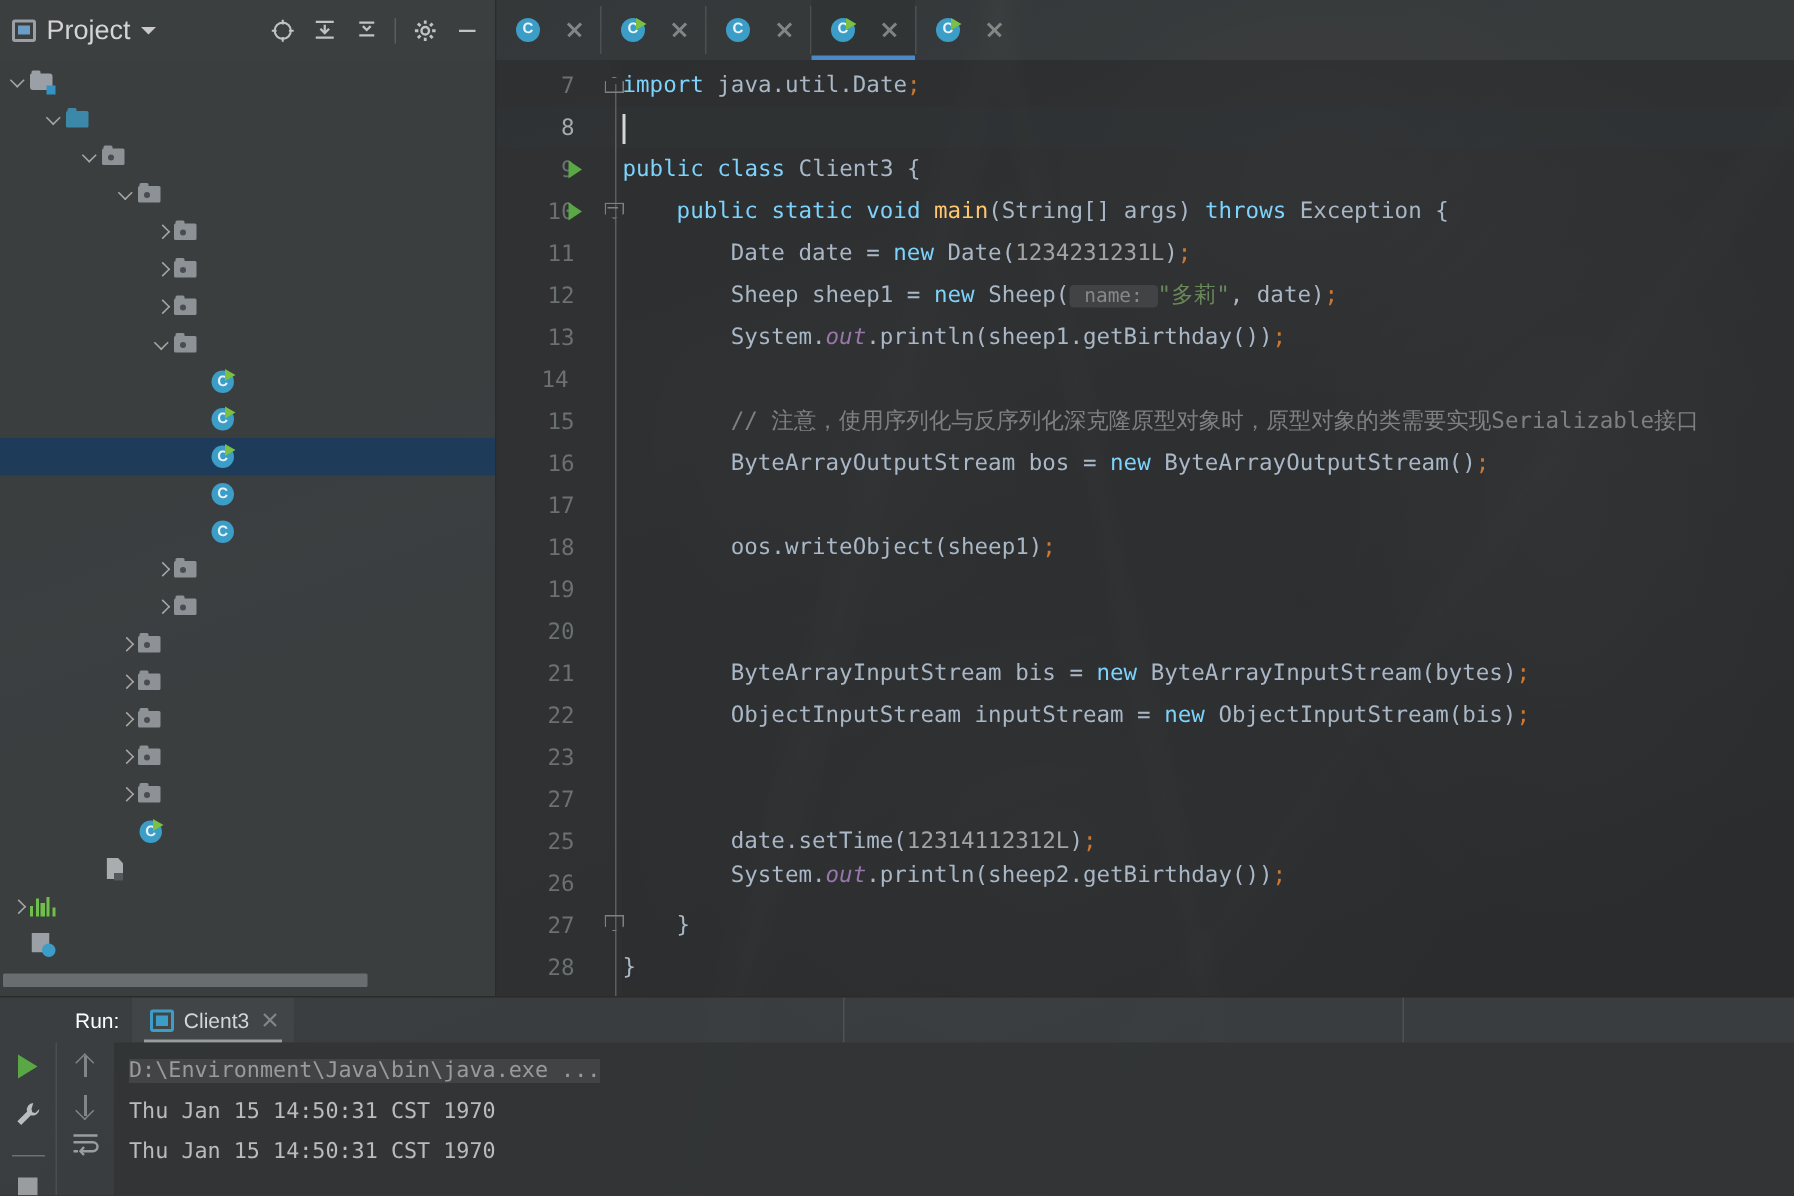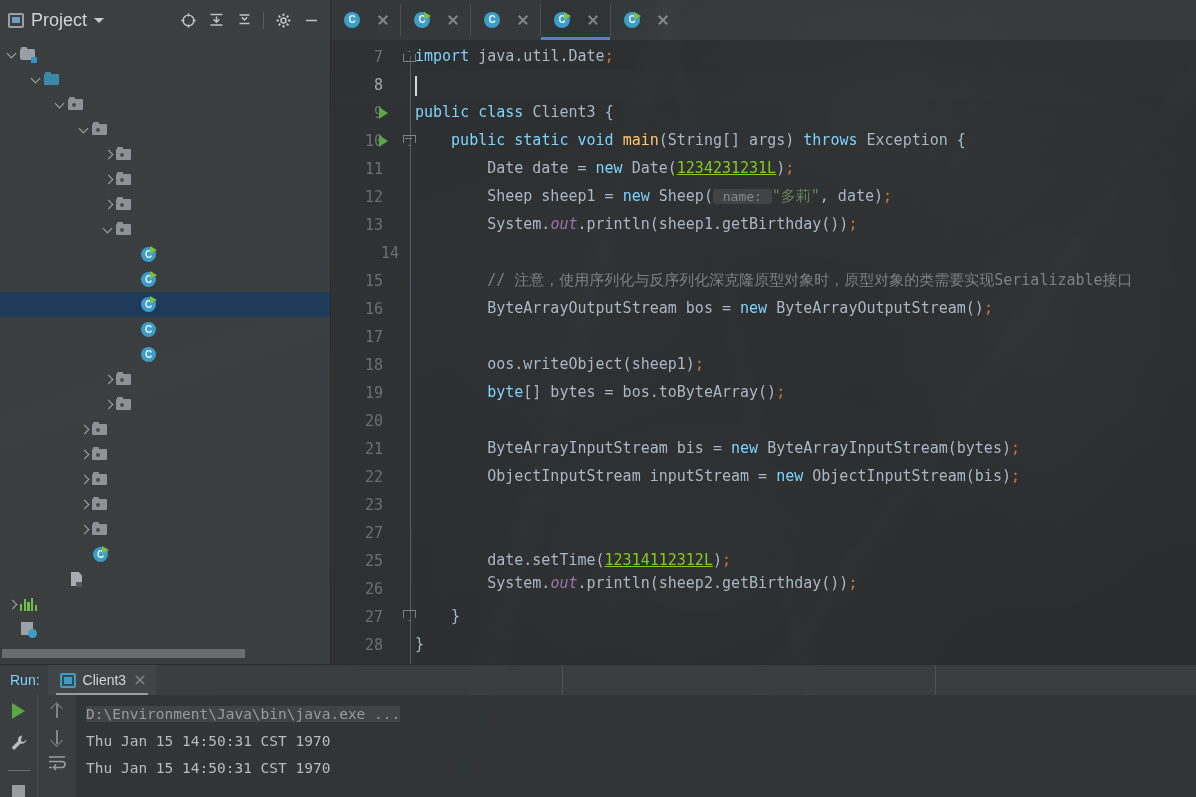--- a/index.html
+++ b/index.html
@@ -220,41 +220,41 @@
     content:"";position:absolute;left:2px;top:5px;width:7px;height:1px;background:#7d8184;
   }
   .code{
     position:absolute; left:0; white-space:pre; color:#a9b7c6;
     font-family:"DejaVu Sans Mono", monospace; font-size:15px; letter-spacing:0;
   }
   .caret{
     position:absolute; width:2px; height:20px; background:#d6d6d6;
   }
   .kw{ color:#7dd3fc; }
-  .num{ color:#84cc16;text-decoration:underline; }
+  .num{ color:#a3a3a3; }
   .str{ color:#6a8759; }
   .cmt{ color:#808080; }
   .fn{ color:#ffc66d; }
   .field{ color:#9876aa; font-style:italic; }
   .cls2{ color:#a9b7c6; }
   .semi{ color:#cc7832; }
   .hint{
     color:#888; background:rgba(130,130,130,.22); border-radius:3px;
     padding:0 2px; font-size:13px;
   }
 
   
   .runpanel{
     position:absolute; left:0; top:664px; width:1196px; height:133px;
     background:rgba(60,63,65,.92);
     border-top:1px solid #2b2b2b;
     overflow:hidden;
   }
   .run-head{ height:30px; display:flex; align-items:center; position:relative; }
-  .run-label{ color:#7dd3fc; font-size:14px; padding:0 8px 0 10px; }
+  .run-label{ color:#ffffff; font-size:14px; padding:0 8px 0 10px;margin-left:40px; }
   .run-tab{
     display:flex; align-items:center; gap:7px; height:30px; padding:0 9px 0 12px;
     position:relative; color:#d4d4d4; font-size:14px;
     background:rgba(70,73,75,.7);
   }
   .run-tab:after{
     content:"";position:absolute;left:8px;right:8px;bottom:0;height:2.5px;background:#9a9d9f;
   }
   .run-tab .rt-ico{ width:16px;height:15px;border:2px solid #3c9dc7;border-radius:2px;position:relative; }
   .run-tab .rt-ico:after{ content:"";position:absolute;left:2px;top:2px;width:8px;height:7px;background:#3c9dc7; }
@@ -581,21 +581,20 @@
         <div class="caret" style="top: 36px; left: 0px;"></div>
         <div class="code" style="top: 63px; left: 0px;"><span class="kw">public class </span><span class="cls2">Client3</span><span> {</span></div>
         <div class="code" style="top: 91px; left: 36.08px;"><span class="kw">public static void </span><span class="fn">main</span><span>(String[] args) </span><span class="kw">throws </span><span>Exception {</span></div>
         <div class="code" style="top: 119px; left: 72.16px;"><span>Date date = </span><span class="kw">new </span><span>Date(</span><span class="num">1234231231L</span><span>)</span><span class="semi">;</span></div>
         <div class="code" style="top: 147px; left: 72.16px;"><span>Sheep sheep1 = </span><span class="kw">new </span><span>Sheep(</span><span class="hint"> name: </span><span class="str">"多莉"</span><span>, date)</span><span class="semi">;</span></div>
         <div class="code" style="top: 175px; left: 72.16px;"><span>System.</span><span class="field">out</span><span>.println(sheep1.getBirthday())</span><span class="semi">;</span></div>
         <div class="code" style="top: 203px; left: 0px;"></div>
         <div class="code" style="top: 231px; left: 72.16px;"><span class="cmt">// 注意，使用序列化与反序列化深克隆原型对象时，原型对象的类需要实现Serializable接口</span></div>
         <div class="code" style="top: 259px; left: 72.16px;"><span>ByteArrayOutputStream bos = </span><span class="kw">new </span><span>ByteArrayOutputStream()</span><span class="semi">;</span></div>
         <div class="code" style="top: 315px; left: 72.16px;"><span>oos.writeObject(sheep1)</span><span class="semi">;</span></div>
-        <div class="code" style="top: 343px; left: 72.16px;"><span class="kw">byte</span><span>[] bytes = bos.toByteArray()</span><span class="semi">;</span></div>
         <div class="code" style="top: 371px; left: 0px;"></div>
         <div class="code" style="top: 399px; left: 72.16px;"><span>ByteArrayInputStream bis = </span><span class="kw">new </span><span>ByteArrayInputStream(bytes)</span><span class="semi">;</span></div>
         <div class="code" style="top: 427px; left: 72.16px;"><span>ObjectInputStream inputStream = </span><span class="kw">new </span><span>ObjectInputStream(bis)</span><span class="semi">;</span></div>
         <div class="code" style="top: 455px; left: 0px;"></div>
         <div class="code" style="top: 511px; left: 72.16px;"><span>date.setTime(</span><span class="num">12314112312L</span><span>)</span><span class="semi">;</span></div>
         <div class="code" style="top: 534px; left: 72.16px;"><span>System.</span><span class="field">out</span><span>.println(sheep2.getBirthday())</span><span class="semi">;</span></div>
         <div class="code" style="top: 567px; left: 36.08px;"><span>}</span></div>
         <div class="code" style="top: 595px; left: 0px;"><span>}</span></div>
         <div class="code" style="top: 623px; left: 0px;"></div>
       </div>
@@ -603,21 +602,21 @@
       <div class="foldmark top" style="top: 9px;"></div>
       <div class="ln" style="top: 36px; left: 6px; color: rgb(164, 170, 173);">8</div>
       <div class="ln" style="top: 64px; left: 6px;">9</div>
       <div class="runarrow" style="top: 67px;"></div>
       <div class="ln" style="top: 92px; left: 6px;">10</div>
       <div class="runarrow" style="top: 95px;"></div>
       <div class="foldmark minus" style="top: 93px;"></div>
       <div class="ln" style="top: 120px; left: 6px;">11</div>
       <div class="ln" style="top: 148px; left: 6px;">12</div>
       <div class="ln" style="top: 176px; left: 6px;">13</div>
-      <div class="ln" style="top: 204px; left: 22px;">14</div>
+      <div class="ln" style="top: 204px; left: 2px;">14</div>
       <div class="ln" style="top: 232px; left: 6px;">15</div>
       <div class="ln" style="top: 260px; left: 6px;">16</div>
       <div class="ln" style="top: 288px; left: 6px;">17</div>
       <div class="ln" style="top: 316px; left: 6px;">18</div>
       <div class="ln" style="top: 344px; left: 6px;">19</div>
       <div class="ln" style="top: 372px; left: 6px;">20</div>
       <div class="ln" style="top: 400px; left: 6px;">21</div>
       <div class="ln" style="top: 428px; left: 6px;">22</div>
       <div class="ln" style="top: 456px; left: 6px;">23</div>
       <div class="ln" style="top: 484px; left: 6px;">27</div>

